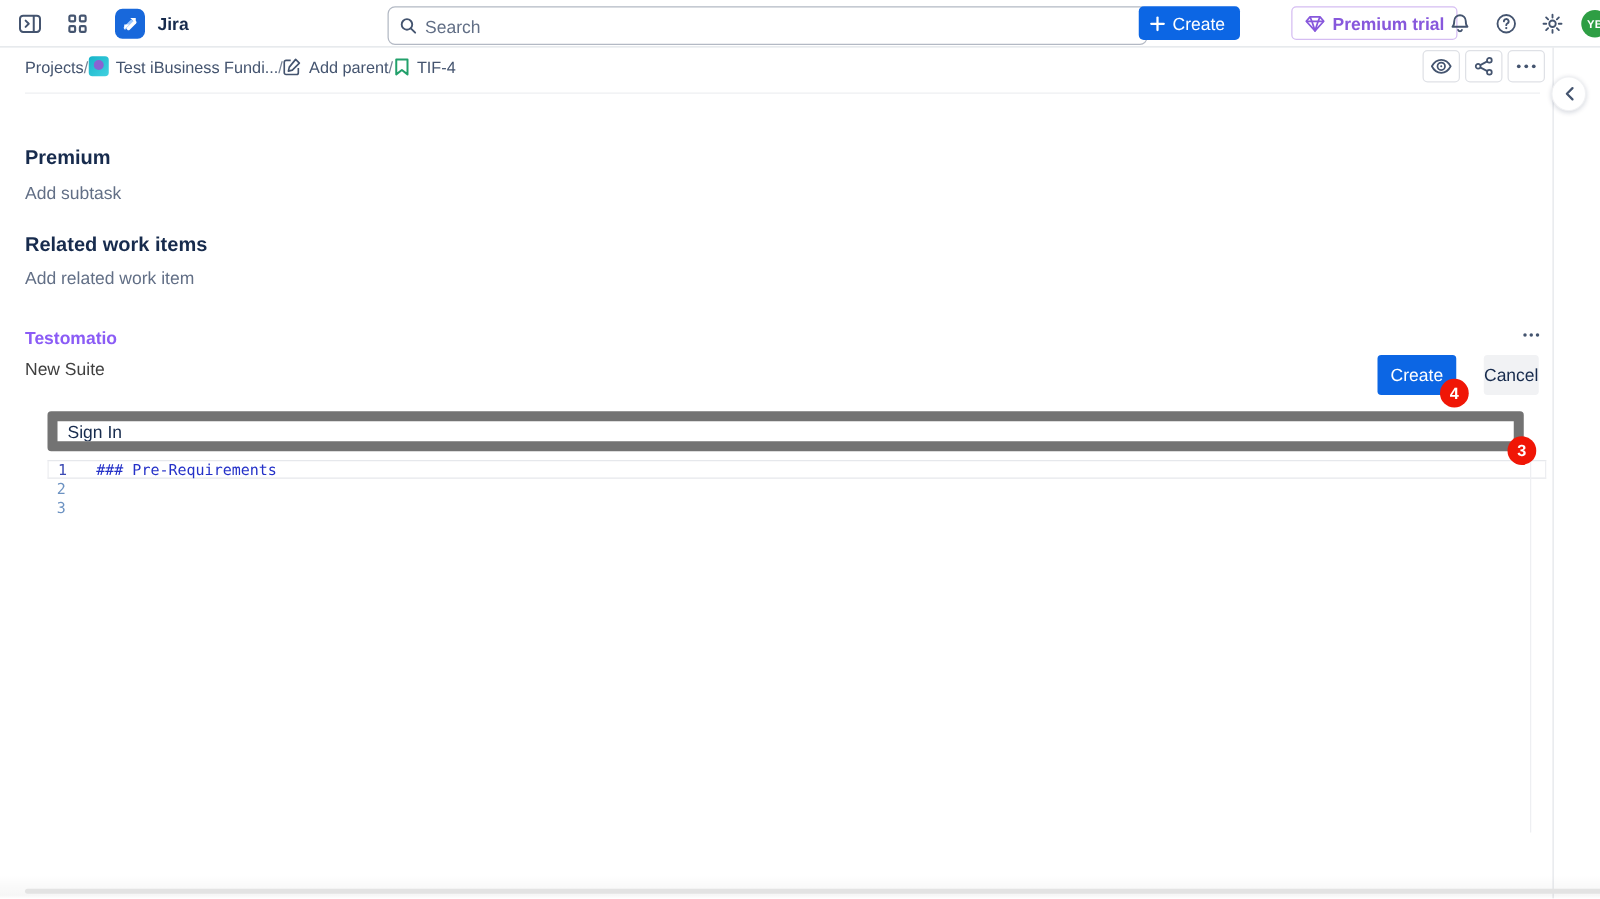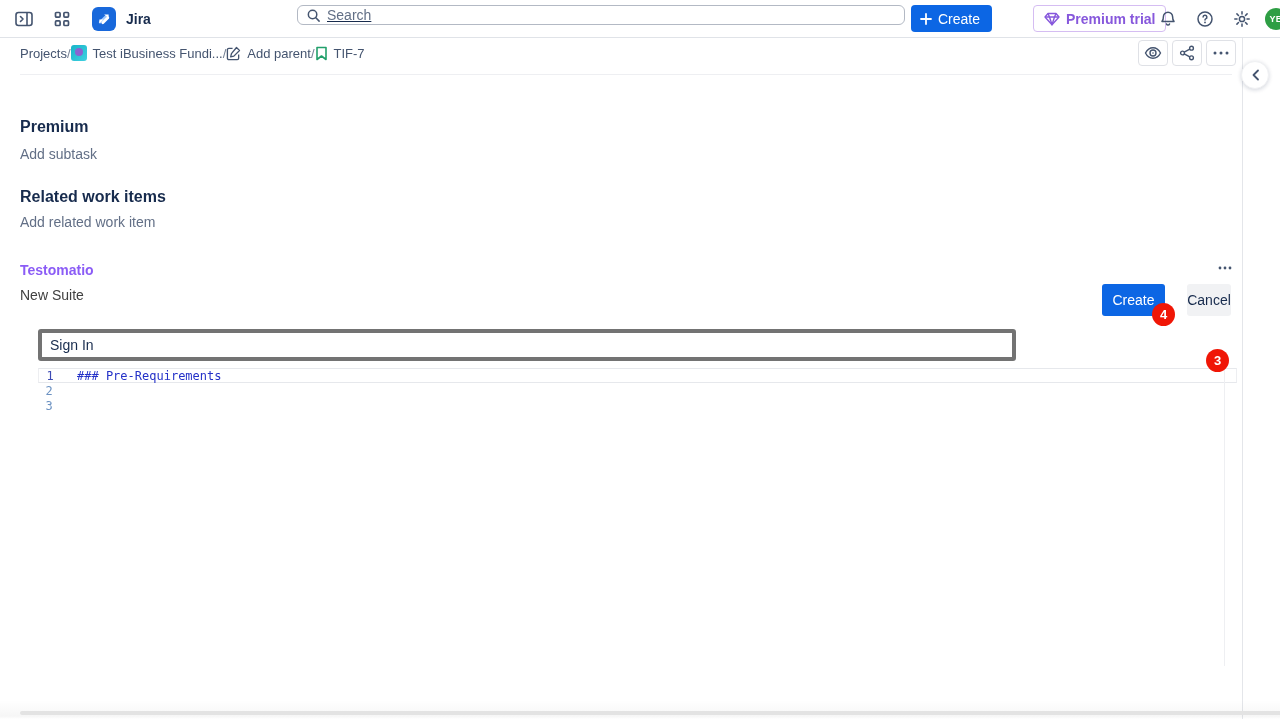--- a/index.html
+++ b/index.html
@@ -7,21 +7,21 @@
   body { font-family:"Liberation Sans","DejaVu Sans",sans-serif; color:#172B4D; }
   .stage { position:relative; width:1280px; height:719px; background:#fff; overflow:hidden; }
 
   
   .topbar { position:absolute; left:0; top:0; width:1280px; height:38px; background:#fff; border-bottom:1px solid #E0E3E8; }
   .tb-left { position:absolute; left:10px; top:0; height:38px; display:flex; align-items:center; gap:10px; }
   .icon-btn { width:28px; height:28px; display:flex; align-items:center; justify-content:center; border-radius:4px; cursor:pointer; color:#44546F; }
   .jira-logo { width:24px; height:24px; border-radius:6px; background:#1868DB; display:flex; align-items:center; justify-content:center; }
   .app-title { font-size:14px; font-weight:700; color:#172B4D; margin-left:2px; }
 
-  .search-wrap { position:absolute; left:297px; top:5px; width:608px; height:20px;text-decoration:underline; }
+  .search-wrap { position:absolute; left:310px; top:5px; width:608px; height:31px; }
   .search-box { width:100%; height:100%; border:1px solid #B3B9C4; border-radius:6px; background:#fff; display:flex; align-items:center; padding:0 8px; gap:6px; }
   .search-box input { border:none; outline:none; flex:1; font-size:14px; color:#172B4D; font-family:inherit; background:transparent; }
   .search-box input::placeholder { color:#626F86; }
 
   .tb-create { position:absolute; left:911px; top:5px; height:27px; padding:0 12px 0 8px; background:#0C66E4; color:#fff; border:none; border-radius:4px; font-size:14px; font-weight:500; display:flex; align-items:center; gap:5px; cursor:pointer; font-family:inherit; }
   .premium { position:absolute; left:1033px; top:5px; height:27px; padding:0 10px; background:#fff; border:1px solid #D5BDF2; border-radius:4px; color:#8758DC; font-size:14px; font-weight:600; display:flex; align-items:center; gap:6px; cursor:pointer; font-family:inherit; }
   .tb-right-icons { position:absolute; left:1154px; top:5px; height:27px; display:flex; align-items:center; gap:9px; }
   .avatar { width:22px; height:22px; border-radius:50%; background:#2E9E44; color:#fff; font-size:9px; font-weight:700; display:flex; align-items:center; justify-content:center; cursor:pointer; letter-spacing:.2px; }
 
   
@@ -45,21 +45,21 @@
   .sub-action { position:absolute; left:20px; font-size:14px; color:#626F86; cursor:pointer; }
   .h-small { position:absolute; left:20px; font-size:14px; font-weight:700; color:#8b5cf6; }
   .plain-label { position:absolute; left:20px; font-size:14px; color:#404040; }
 
   .dots-btn { position:absolute; left:1212px; top:258px; width:26px; height:20px; display:flex; align-items:center; justify-content:center; color:#44546F; cursor:pointer; font-weight:700; letter-spacing:2px; font-size:13px; }
 
   .btn-create { position:absolute; left:1102px; top:284px; width:63px; height:32px; background:#0C66E4; color:#fff; border:none; border-radius:3px; font-size:14px; font-weight:500; cursor:pointer; font-family:inherit; }
   .btn-cancel { position:absolute; left:1171px; top:284px; width:44px; height:32px; background:#F1F2F4; color:#172B4D; border:none; border-radius:3px; font-size:14px; font-weight:500; cursor:pointer; font-family:inherit;margin-left:16px; }
 
   
-  .title-input { position:absolute; left:38px; top:329px; width:978px; height:32px; border:4px solid #737373; border-radius:3px; padding:0 8px; font-size:14px; color:#172B4D; font-family:inherit; outline:none; background:#fff; }
+  .title-input { position:absolute; left:38px; top:329px; width:1181px; height:32px; border:8px solid #737373; border-radius:3px; padding:0 8px; font-size:14px; color:#172B4D; font-family:inherit; outline:none; background:#fff; }
 
   .editor { position:absolute; left:38px; top:368px; width:1199px; height:298px; background:#fff; font-family:"DejaVu Sans Mono","Liberation Mono",monospace; font-size:12px; }
   .ed-row { display:flex; height:15.4px; align-items:center; }
   .ed-row.active { border-top:1px solid #E6E8EC; border-bottom:1px solid #E6E8EC; border-left:1px solid #EDEEF1; border-right:1px solid #EDEEF1; }
   .gutter { width:22px; text-align:center; color:#6C92C2; flex:none; }
   .ed-row.active .gutter { color:#3C4AB4; }
   .code { padding-left:16px; color:#2431C8; white-space:pre; }
   .ed-ruler { position:absolute; left:1186px; top:0; width:1px; height:298px; background:#EEEFF2; }
 
   
@@ -191,21 +191,21 @@
       </span>
       <span>Add parent</span>
     </span>
     <span class="crumb-sep">/</span>
     <span class="crumb">
       <span>
         <svg width="13" height="15" viewBox="0 0 13 15" fill="none" stroke="#22A06B" stroke-width="1.6" stroke-linejoin="round">
           <path d="M2 1.5 H11 V13.5 L6.5 10 L2 13.5 Z"></path>
         </svg>
       </span>
-      <span>TIF-7</span>
+      <span>TIF-4</span>
     </span>
   </div>
 
   <div class="page-actions">
     <div class="sq-btn">
       <span>
         <svg width="18" height="16" viewBox="0 0 18 16" fill="none" stroke="#44546F" stroke-width="1.4">
           <path d="M1.5 8 C3.2 4.6 6 2.8 9 2.8 S14.8 4.6 16.5 8 C14.8 11.4 12 13.2 9 13.2 S3.2 11.4 1.5 8 Z"></path>
           <circle cx="9" cy="8" r="3"></circle>
           <circle cx="9" cy="8" r="0.8" fill="#44546F" stroke="none"></circle>

